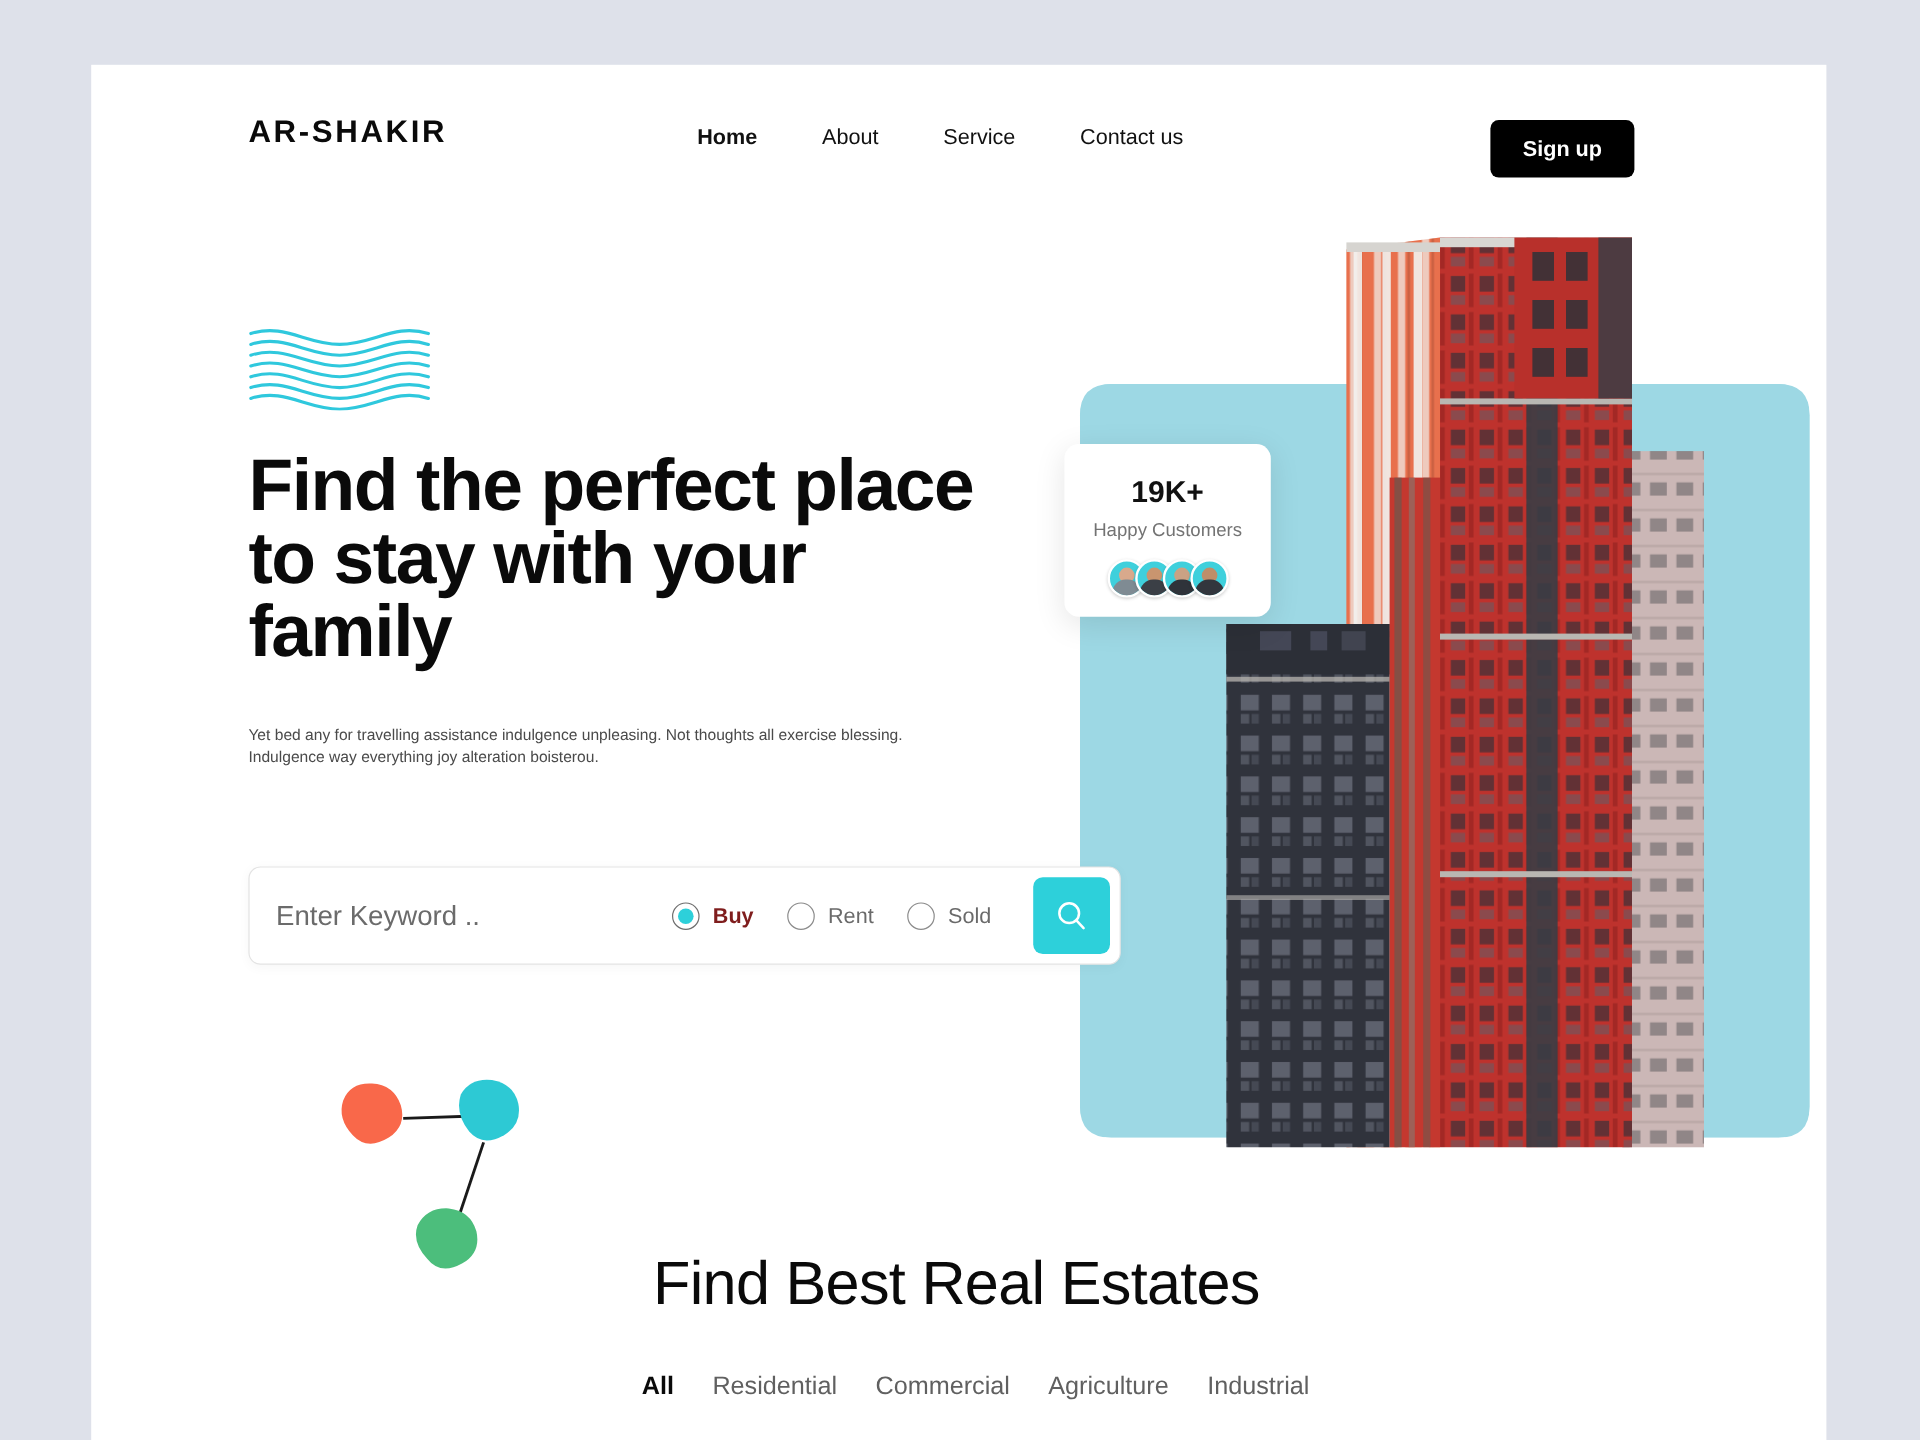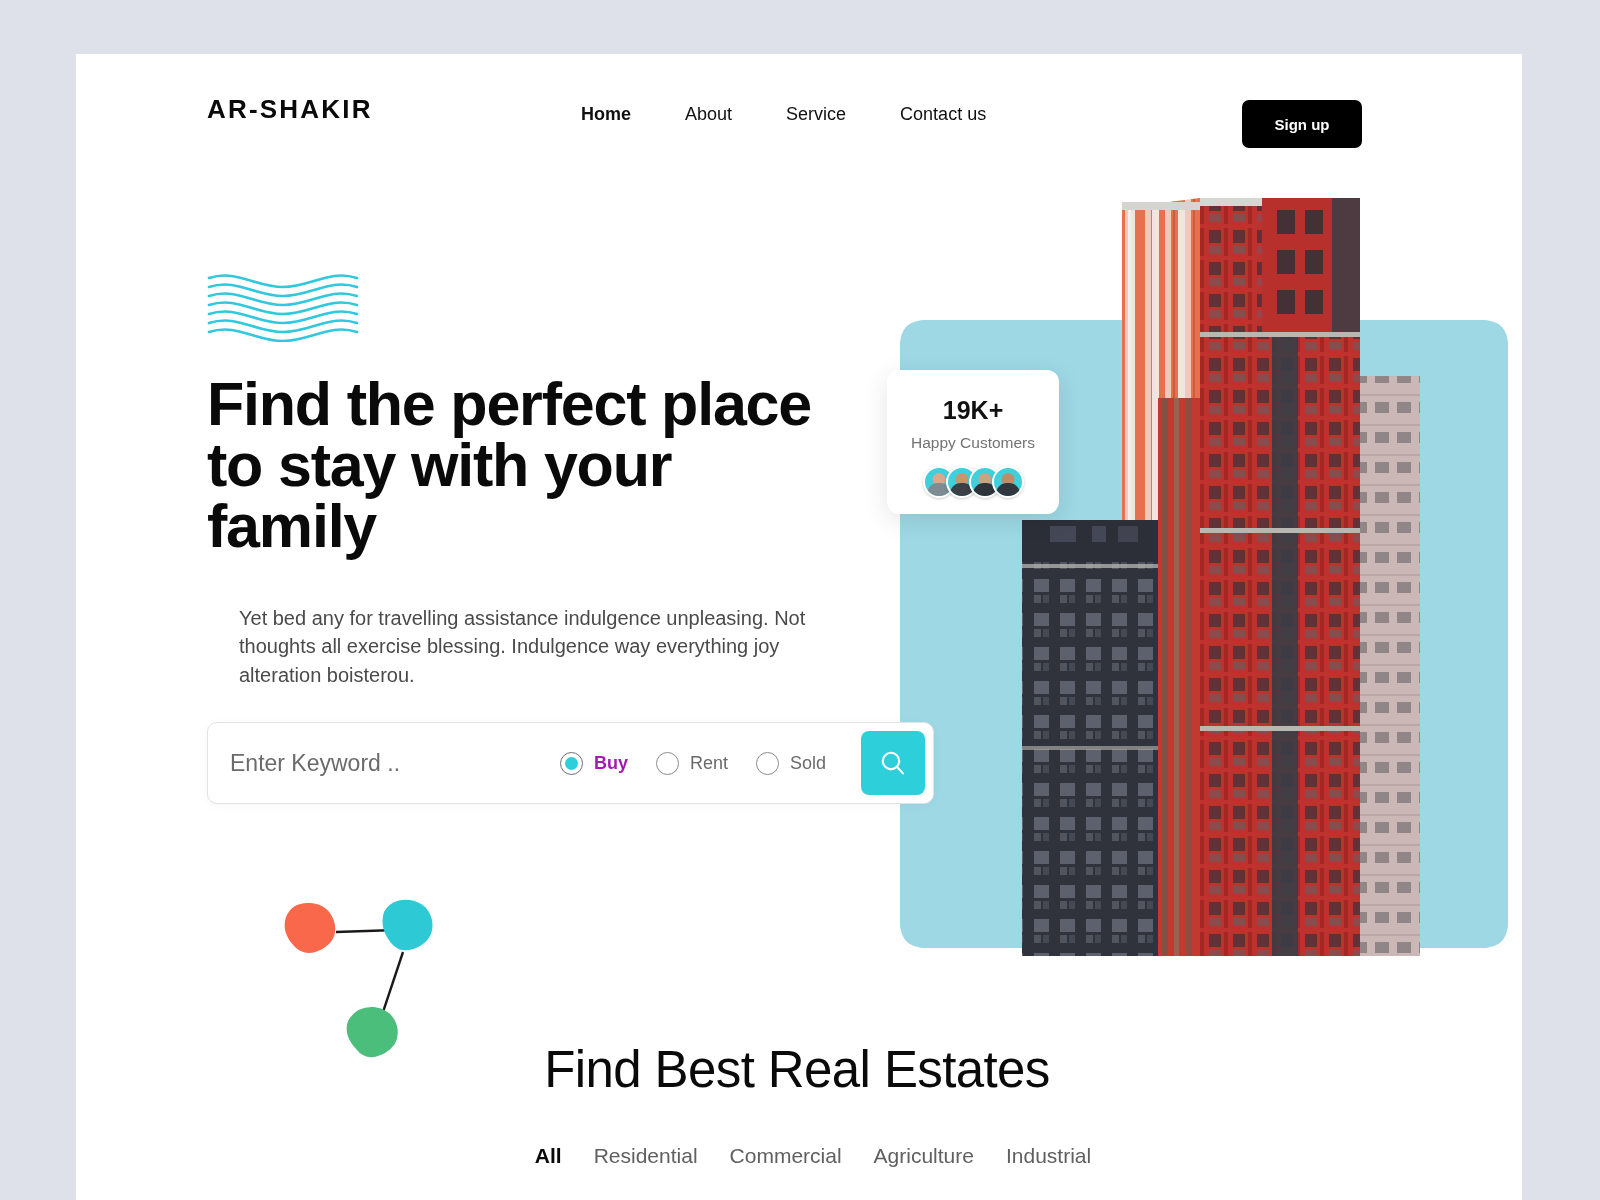--- a/index.html
+++ b/index.html
@@ -48,21 +48,21 @@
   }
   .nav-link.active { font-weight: 700; }
   .signup-btn {
     position: absolute;
     left: 1166px; top: 46px;
     width: 120px; height: 48px;
     background: #000000;
     color: #ffffff;
     border: none;
     border-radius: 7px;
-    font-size: 15px;
+    font-size: 18px;
     font-weight: 700;
     font-family: "Liberation Sans", sans-serif;
     cursor: pointer;
   }
 
   
   .wave-deco {
     position: absolute;
     left: 131px; top: 216px;
     width: 152px; height: 72px;
@@ -74,24 +74,23 @@
     font-size: 61px;
     line-height: 1.0;
     font-weight: 700;
     letter-spacing: -1.2px;
     color: #0a0a0a;
   }
   .hero-desc {
     position: absolute;
     left: 131px; top: 550px;
     width: 570px;
-    font-size: 20px;
+    font-size: 13px;
     line-height: 1.42;
     color: #4a4a4a;
-    margin-left: 32px;
   }
 
   
   .search-bar {
     position: absolute;
     left: 131px; top: 668px;
     width: 727px; height: 82px;
     background: #ffffff;
     border: 1px solid #e3e3e3;
     border-radius: 10px;
@@ -140,21 +139,21 @@
     border-radius: 50%;
     background: #2dd0da;
     display: none;
   }
   .radio-opt.selected .radio-dot { display: block; }
   .radio-label {
     font-size: 18px;
     color: #6a6a6a;
     white-space: nowrap;
   }
-  .radio-opt.selected .radio-label { color: #a21caf; font-weight: 700; text-align: right; }
+  .radio-opt.selected .radio-label { color: #7f1d1d; font-weight: 700; text-align: right; }
   .search-btn {
     position: absolute;
     right: 8px; top: 8px;
     width: 64px; height: 64px;
     background: #2dd0da;
     border: none;
     border-radius: 8px;
     cursor: pointer;
     display: flex;
     align-items: center;

